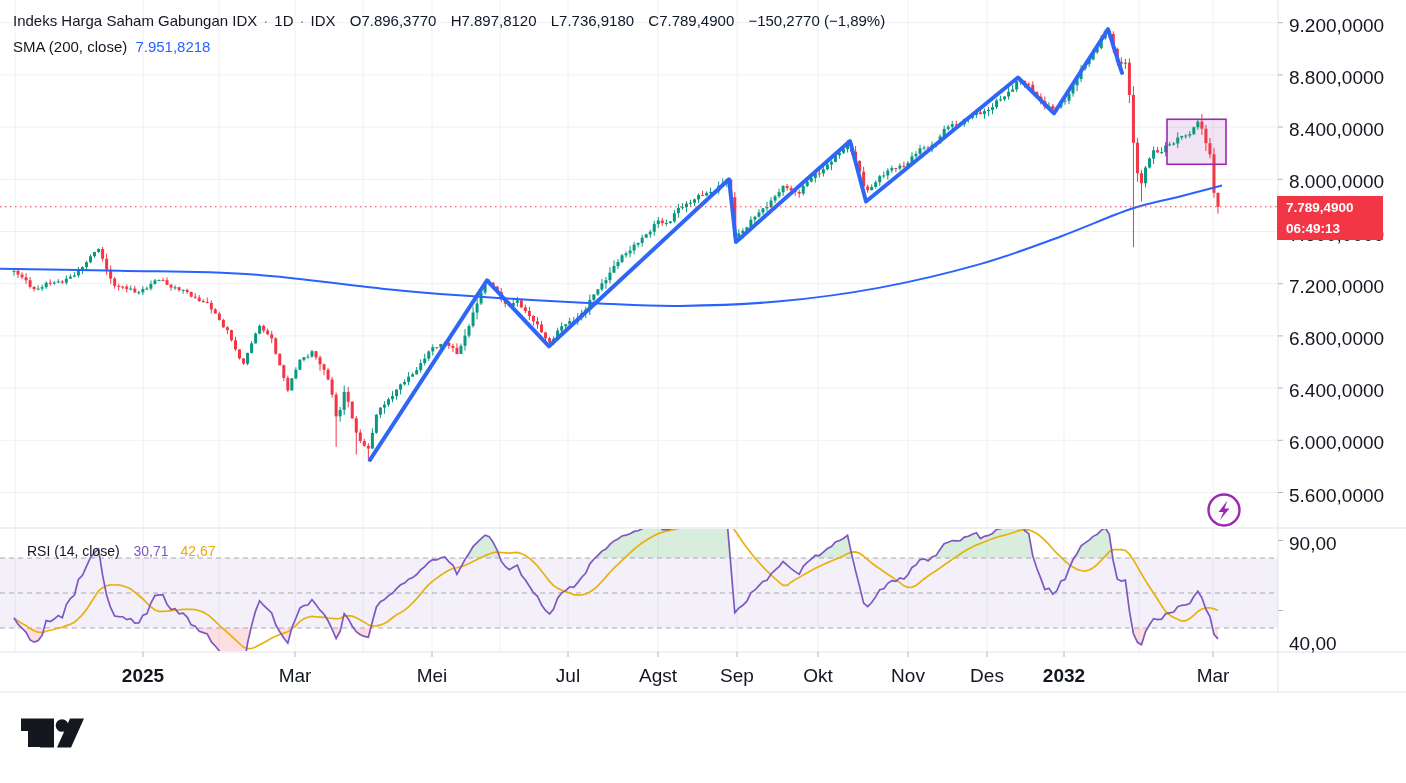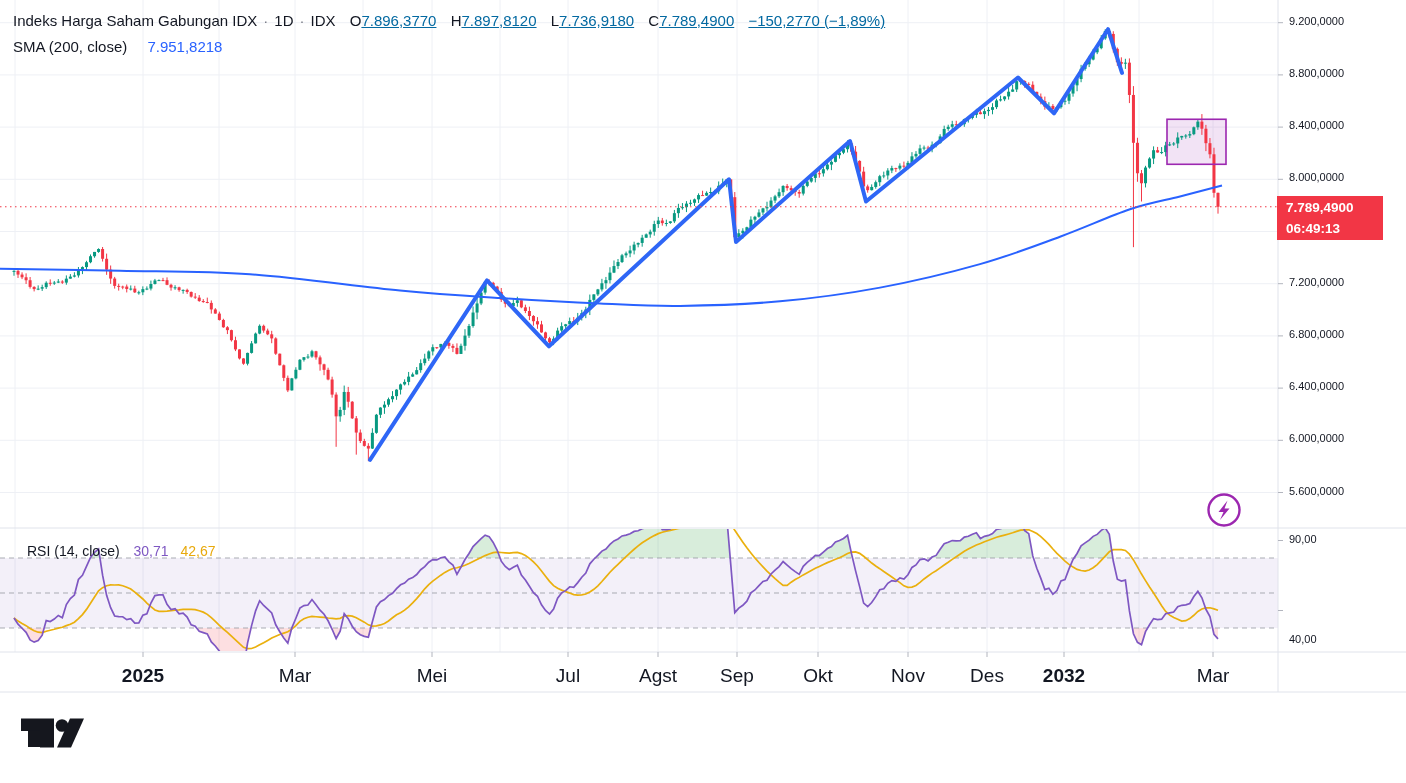--- a/index.html
+++ b/index.html
@@ -4,26 +4,26 @@
 <style>
   html,body{margin:0;padding:0;background:#ffffff;}
   #app{position:relative;width:1406px;height:783px;background:#fff;overflow:hidden;
        font-family:"Liberation Sans",sans-serif;color:#131722;}
   .hdr{position:absolute;left:13px;font-size:15px;line-height:18px;white-space:nowrap;z-index:5;}
   .hdr1{top:12px;}
   .hdr2{top:38px;}
   .hdr .sep{color:#787b86;margin:0 6px;}
   .hdr .tf{margin-right:0;}
   .hdr .lbl{margin-left:10px;color:#131722;}
-  .hdr .neg{color:#0369a1;text-decoration:underline;}
-  .hdr .blue{color:#2962ff;margin-left:16px;}
+  .hdr .neg{color:#0f172a;}
+  .hdr .blue{color:#2962ff;margin-left:4px;}
   .rsi-legend{position:absolute;left:27px;top:543px;font-size:14px;white-space:nowrap;z-index:5;}
   .rsi-legend .purp{color:#7e57c2;margin-left:10px;}
   .rsi-legend .yell{color:#e8a90c;margin-left:8px;}
-  .axis-label{position:absolute;left:1289px;font-size:11px;color:#131722;white-space:nowrap;z-index:4;}
+  .axis-label{position:absolute;left:1289px;font-size:19px;color:#131722;white-space:nowrap;z-index:4;}
   .time-label{position:absolute;top:665px;font-size:19px;color:#131722;transform:translateX(-50%);white-space:nowrap;z-index:4;}
   .time-label.bold{font-weight:700;}
   .price-tag{position:absolute;left:1277px;width:106px;height:44px;background:#f23645;color:#fff;
              font-size:13.5px;font-weight:700;z-index:6;padding:1px 0 0 9px;box-sizing:border-box;line-height:21px;}
   .logo{position:absolute;left:20px;top:717px;display:flex;align-items:center;z-index:5;}
   .logo-text{font-size:29px;font-weight:700;color:#15171e;letter-spacing:-0.6px;margin-left:9px;}
 </style>
 </head>
 <body>
 

